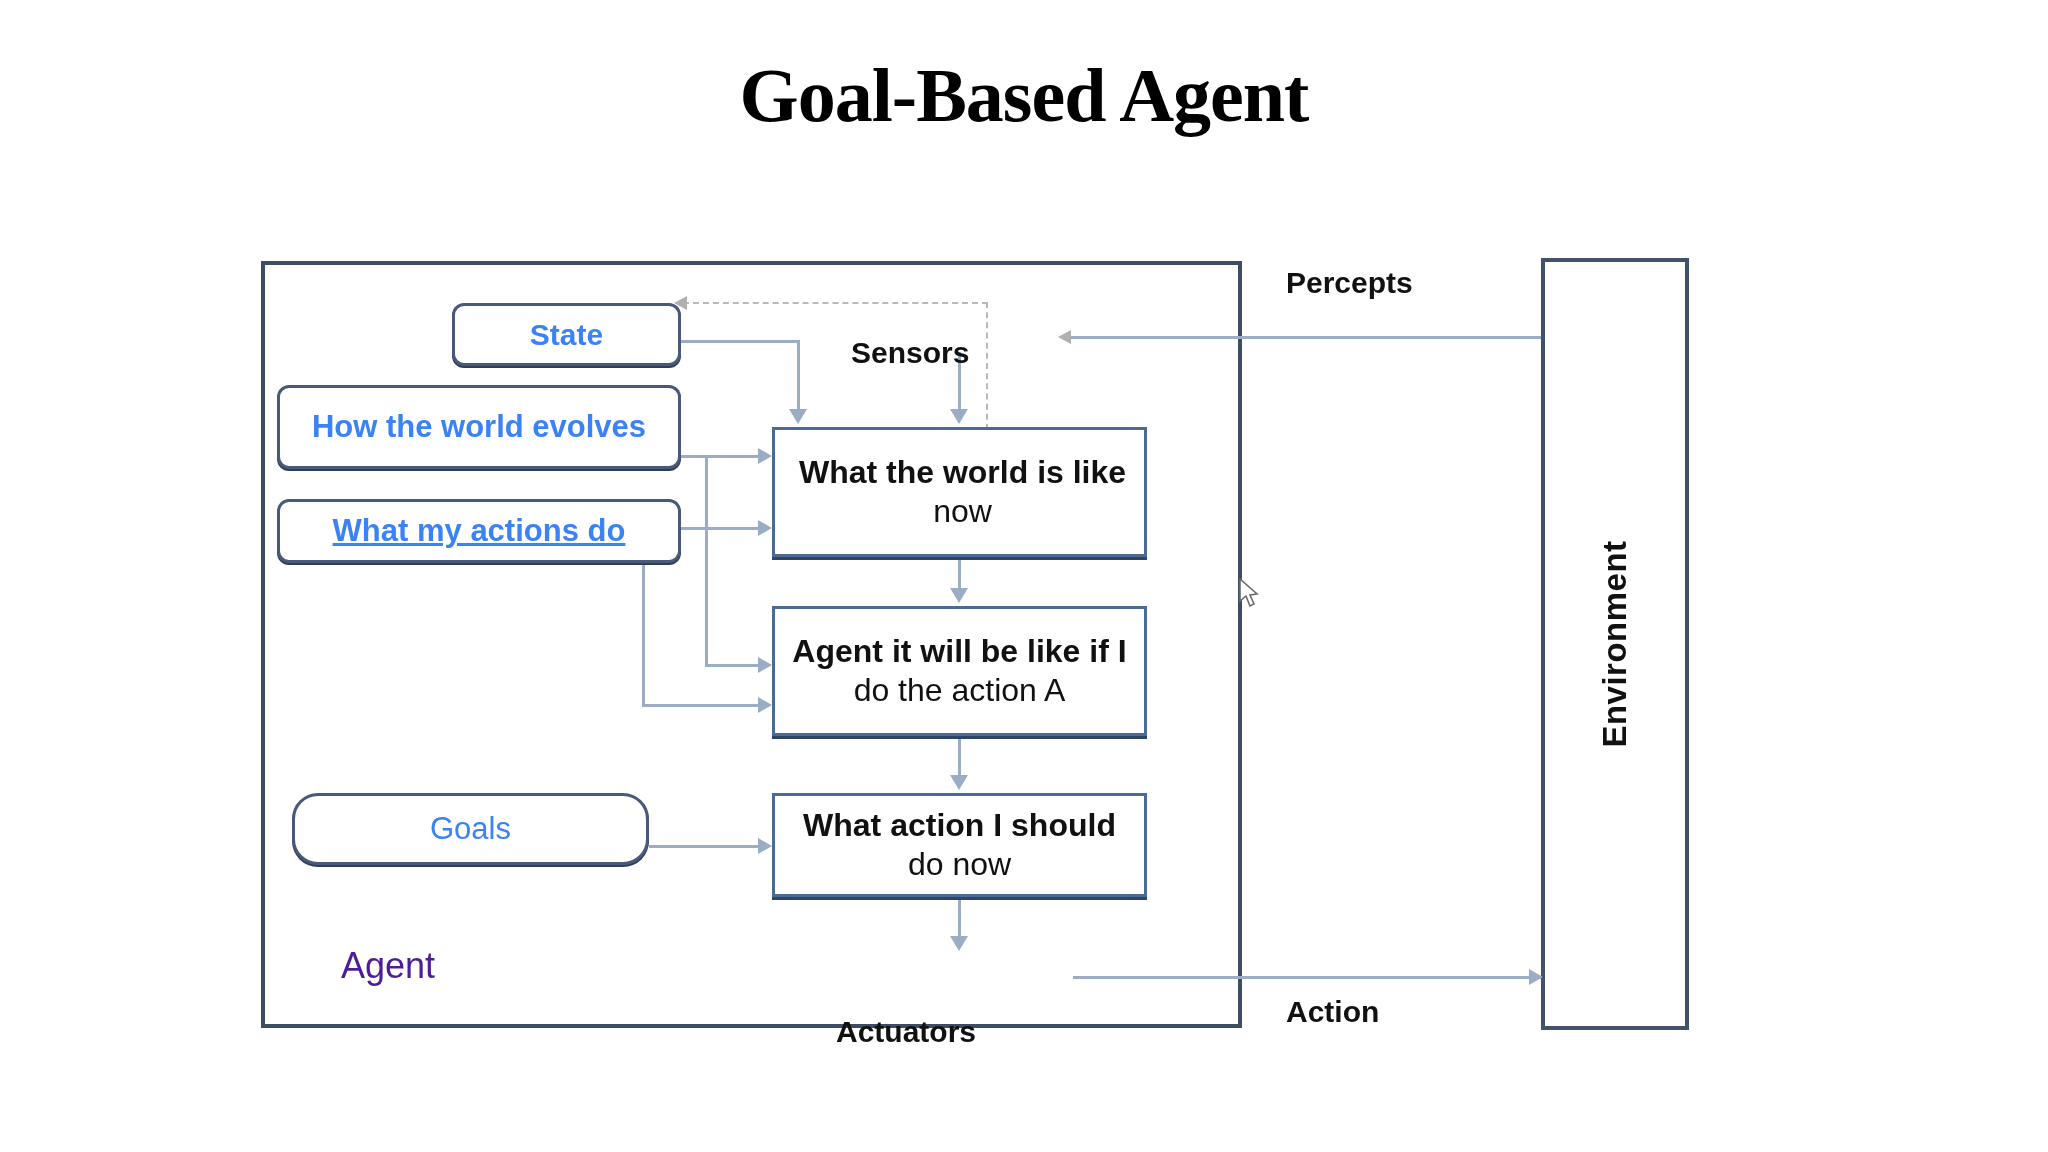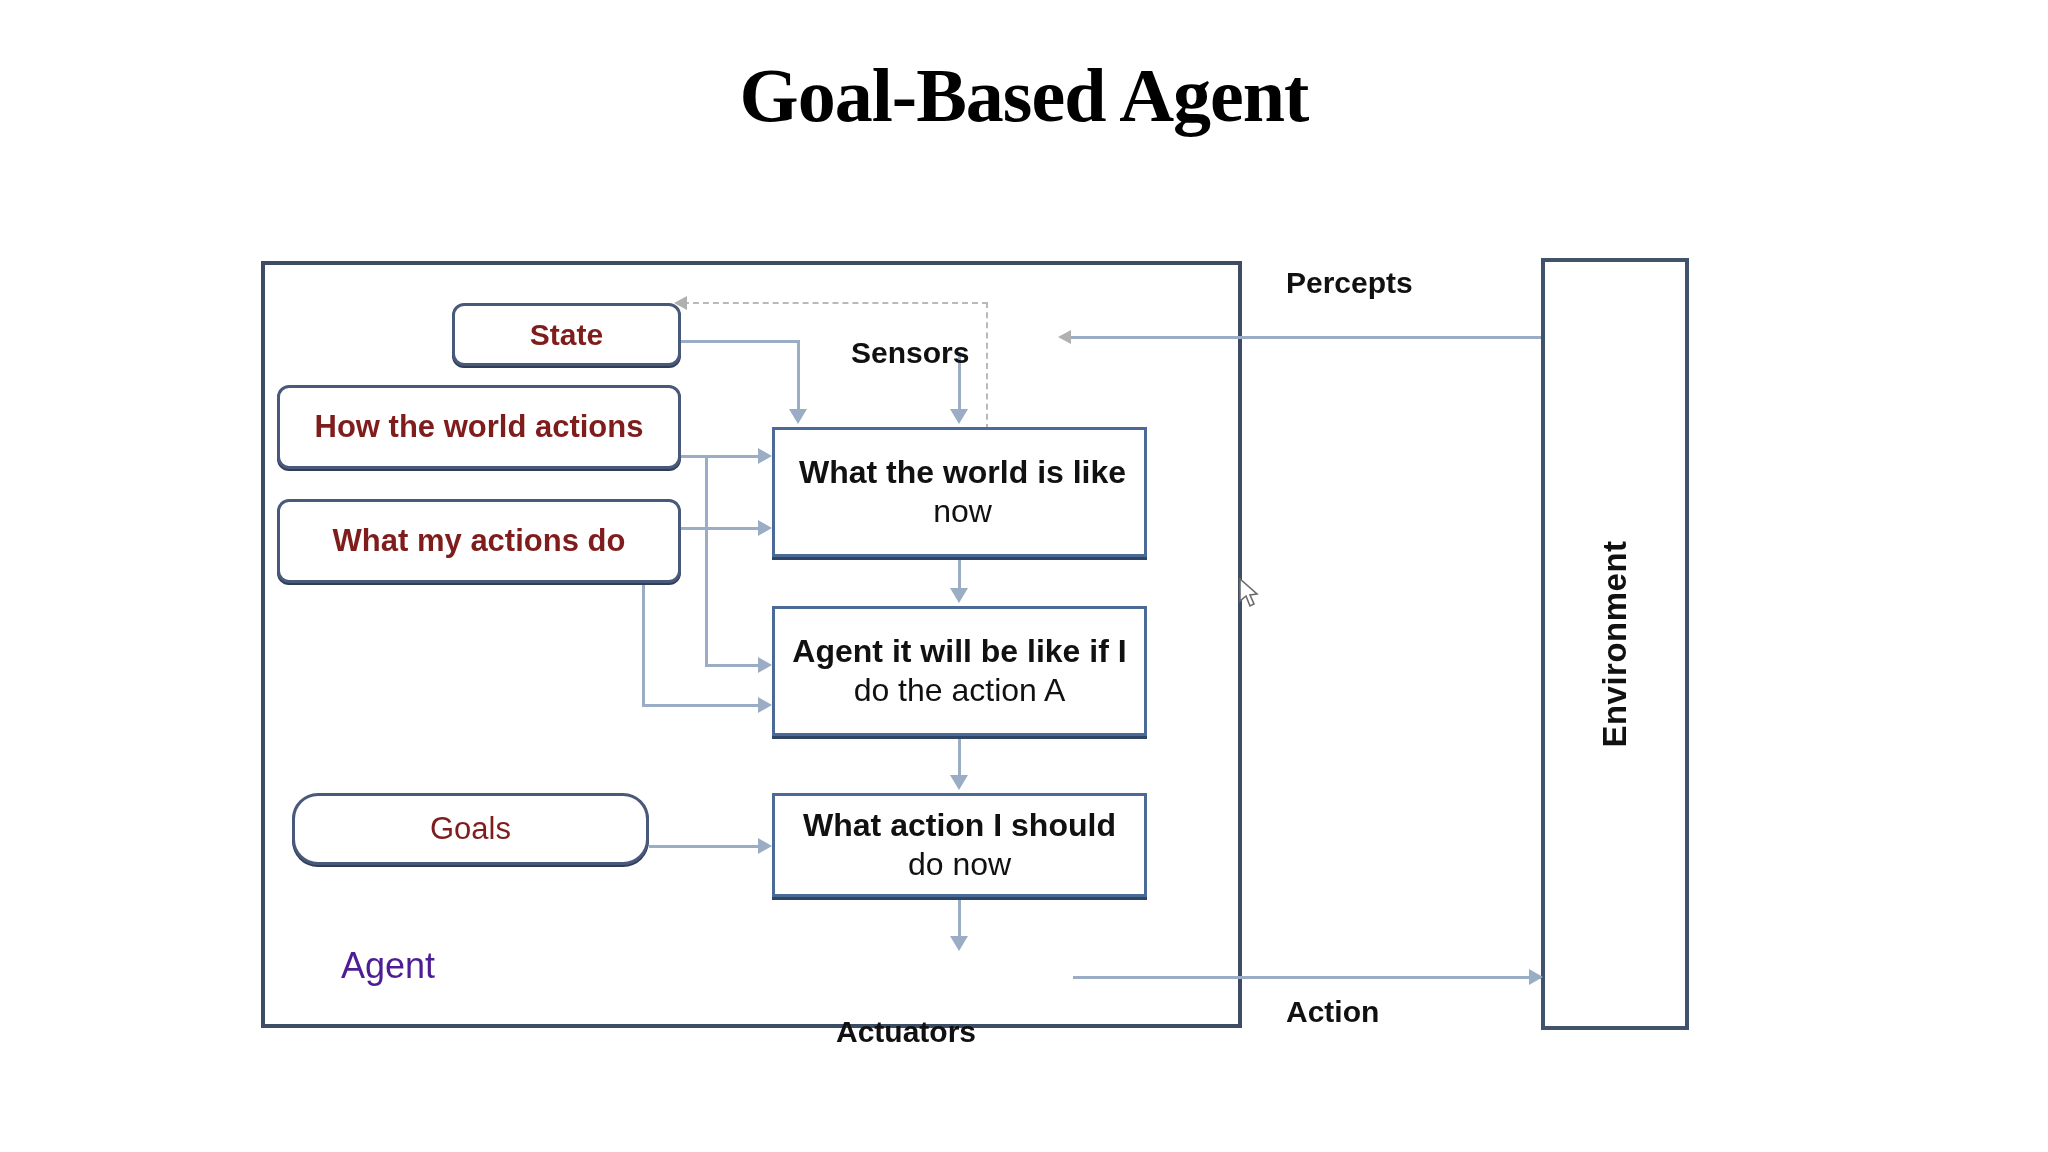--- a/index.html
+++ b/index.html
@@ -86,35 +86,36 @@
   .rbox {
     position: absolute;
     box-sizing: border-box;
     background: #ffffff;
     border: 3px solid #49597a;
     border-radius: 12px;
     display: flex;
     align-items: center;
     justify-content: center;
     text-align: center;
-    color: #7f1d1d;
+    color: #3b82f6;
     font-weight: bold;
     box-shadow: 0 2px 0 0 #2f3d57;
   }
   #box-state {
     left: 452px; top: 303px; width: 229px; height: 63px;
     font-size: 30px;
   }
   #box-evolves {
     left: 277px; top: 385px; width: 404px; height: 84px;
     font-size: 31px;
   }
   #box-actions {
-    left: 277px; top: 499px; width: 404px; height: 84px;
+    left: 277px; top: 499px; width: 404px; height: 64px;
     font-size: 31px;
+    text-decoration: underline;
   }
   #box-goals {
     left: 292px; top: 793px; width: 357px; height: 72px;
     border-radius: 26px;
     font-size: 31px;
     font-weight: normal;
   }
 
   
   .sbox {
@@ -254,21 +255,21 @@
   <div class="ah down" style="left:950px; top:936px;"></div>
 
   <div class="ln h" style="left:1073px; top:976px; width:468px;"></div>
   <div class="ah right" style="left:1529px; top:969px;"></div>
 
   <div class="rbox" id="box-state">
     <span>State</span>
   </div>
 
   <div class="rbox" id="box-evolves">
-    <span>How the world actions</span>
+    <span>How the world evolves</span>
   </div>
 
   <div class="rbox" id="box-actions">
     <span>What my actions do</span>
   </div>
 
   <div class="rbox" id="box-goals">
     <span>Goals</span>
   </div>
 

